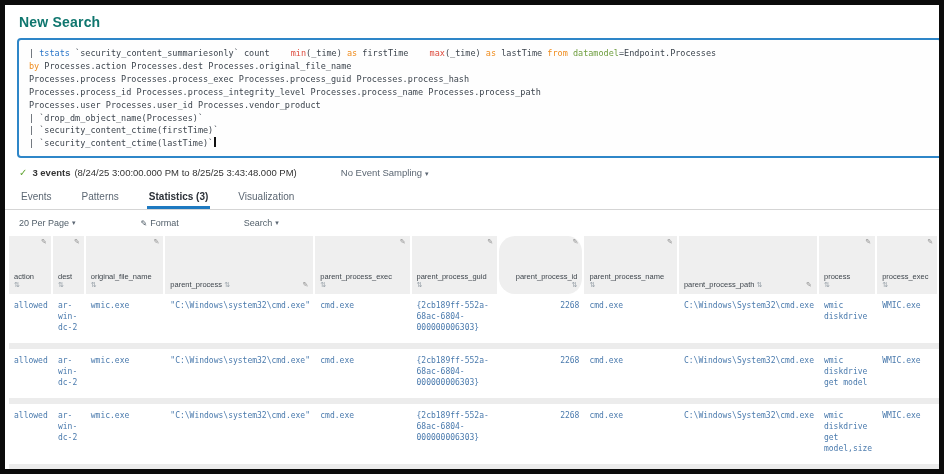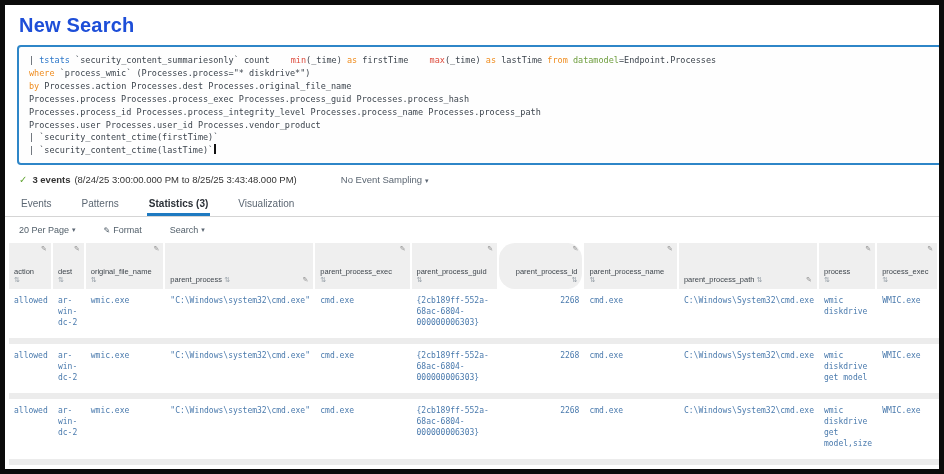--- a/index.html
+++ b/index.html
@@ -5,21 +5,21 @@
   * { box-sizing: border-box; margin: 0; padding: 0; }
   html, body { width: 944px; height: 474px; overflow: hidden; background: #000; }
   .frame {
     width: 944px; height: 474px;
     border: 5px solid #0b0b0b;
     background: #fff;
     overflow: hidden;
     font-family: "Liberation Sans", sans-serif;
   }
   .page-title {
-    font-size: 20px; font-weight: 700; color: #1d4ed8;
+    font-size: 14px; font-weight: 700; color: #0f766e;
     padding: 9px 0 7px 14px; letter-spacing: .2px;
   }
   .search-box {
     margin: 1px -3px 0 12px;
     border: 2px solid #2e86c8; border-radius: 4px;
     background: #fefefe;
     padding: 7px 10px 6px 10px;
     font-family: "DejaVu Sans Mono", monospace;
     font-size: 8.5px; line-height: 12.9px; color: #3c444d;
   }
@@ -35,29 +35,29 @@
   .check { color: #65a637; margin-right: 5px; font-size: 10px; }
   .count { font-weight: 700; margin-right: 4px; }
   .range { color: #333; }
   .sampling { margin-left: 44px; color: #5c6773; cursor: pointer; }
   .caret { font-size: 7px; color: #5c6773; margin-left: 3px; }
 
   .tabs { display: flex; border-bottom: 1px solid #d5d5d5; padding-left: 14px; margin-top: 2px; }
   .tab { font-size: 10px; color: #5c6773; padding: 5px 2px 7px; margin-right: 26px; cursor: pointer; }
   .tab.active { color: #2b3037; font-weight: 700; border-bottom: 3px solid #1e7ac1; padding-bottom: 4px; }
 
-  .toolbar { display: flex; align-items: center; padding: 8px 0 8px 14px; font-size: 9px; color: #53606b; }
+  .toolbar { display: flex; align-items: center; padding: 8px 0 8px 14px; font-size: 9px; color: #53606b; gap: 37px; }
   .toolbar .item { margin-right: 28px; cursor: pointer; display: flex; align-items: center; }
   .pencil-sm { font-size: 8px; color: #53606b; margin-right: 3px; }
 
   .results { margin-left: 4px; }
   table { border-collapse: separate; border-spacing: 0; table-layout: fixed; }
   th {
     background: #efefef; border-right: 2px solid #fff;
-    vertical-align: bottom; position: relative; height: 46px;
+    vertical-align: bottom; position: relative; height: 58px;
     padding: 10px 5px 5px; font-size: 7.5px; font-weight: 400; color: #3f464d;
     text-align: left; white-space: nowrap; overflow: hidden;
   }
   th .pencil { position: absolute; top: 2px; right: 4px; color: #8a8a8a; font-size: 7px; }
   th .sort { color: #97a0a8; font-size: 7px; }
   th .lblrow { display: flex; align-items: flex-end; justify-content: space-between; }
   th.alignR { text-align: right; border-radius: 16px; }
   td {
     background: #fff; vertical-align: top;
     padding: 6px 5px 10px; border-bottom: 6px solid #ececec;
@@ -71,25 +71,25 @@
 </head>
 <body>
 
 <div class="frame">
 
   <div class="page-title">New Search</div>
 
   <div class="search-box">
     <div>
         <div class="qline"><span class="tk-plain">| </span><span class="tk-cmd">tstats</span><span class="tk-plain"> `security_content_summariesonly` count </span><span class="tk-fn">min</span><span class="tk-plain">(_time) </span><span class="tk-kw">as</span><span class="tk-plain"> firstTime </span><span class="tk-fn">max</span><span class="tk-plain">(_time) </span><span class="tk-kw">as</span><span class="tk-plain"> lastTime </span><span class="tk-kw">from</span><span class="tk-plain"> </span><span class="tk-grn">datamodel</span><span class="tk-plain">=Endpoint.Processes</span></div>
-        <div class="qline"><span class="tk-kw">where</span><span class="tk-plain"> `process_wmic` (Processes.process="* diskdrive*")</span></div>
         <div class="qline"><span class="tk-kw">by</span><span class="tk-plain"> Processes.action Processes.dest Processes.original_file_name</span></div>
         <div class="qline"><span class="tk-plain">Processes.process Processes.process_exec Processes.process_guid Processes.process_hash</span></div>
         <div class="qline"><span class="tk-plain">Processes.process_id Processes.process_integrity_level Processes.process_name Processes.process_path</span></div>
         <div class="qline"><span class="tk-plain">Processes.user Processes.user_id Processes.vendor_product</span></div>
+        <div class="qline"><span class="tk-plain">| `drop_dm_object_name(Processes)`</span></div>
         <div class="qline"><span class="tk-plain">| `security_content_ctime(firstTime)`</span></div>
         <div class="qline"><span class="tk-plain">| `security_content_ctime(lastTime)`</span><span class="cursor"></span></div>
       </div>
   </div>
 
   <div class="events-bar">
     <span class="check">✓</span>
     <span class="count">3 events</span>
     <span class="range">(8/24/25 3:00:00.000 PM to 8/25/25 3:43:48.000 PM)</span>
     <span class="sampling">

